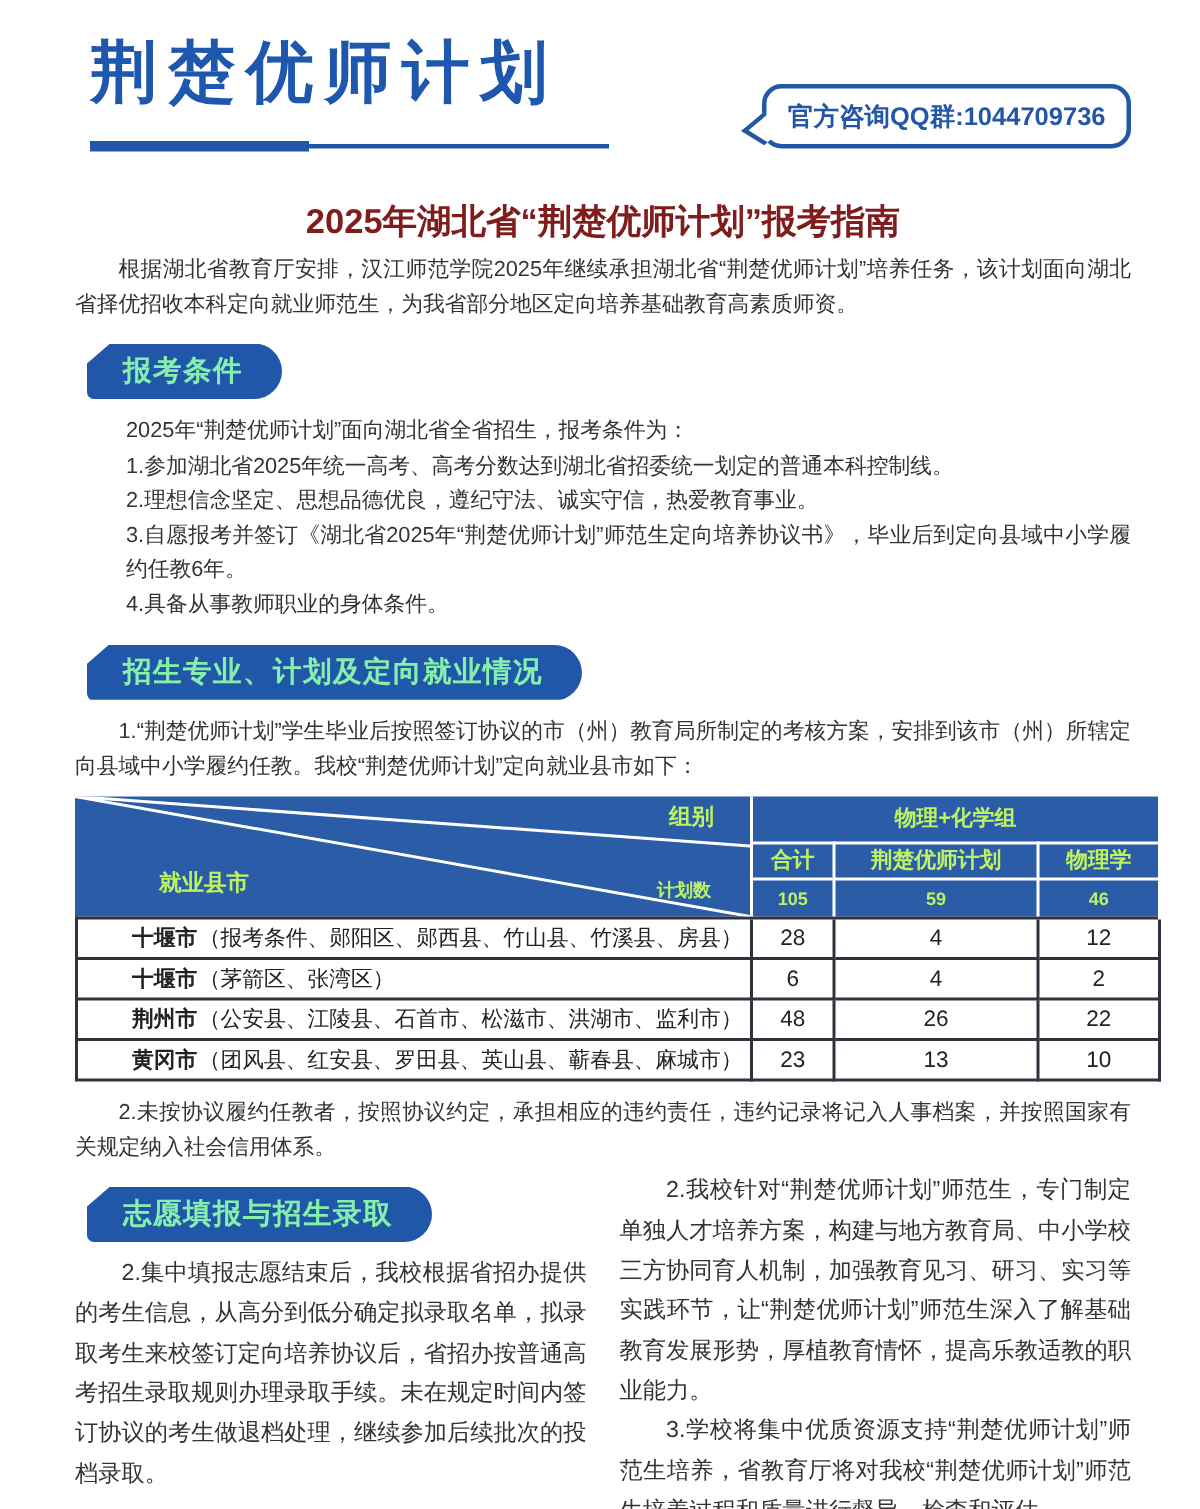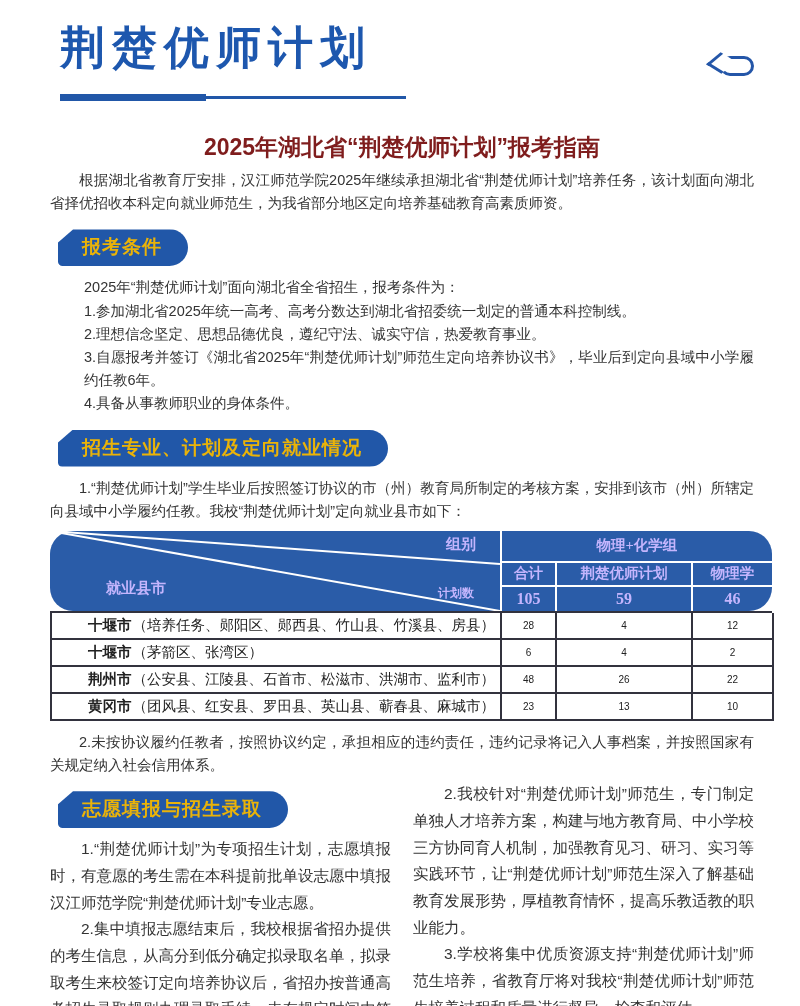--- a/index.html
+++ b/index.html
@@ -31,44 +31,44 @@
   .guide-title{
     margin:16px 0 6px 0;text-align:center;font-size:23px;font-weight:bold;color:#7f1d1d;
   }
   p.body{
     margin:0;font-size:14.5px;line-height:1.6;text-align:justify;color:#333;
   }
   .ind{text-indent:2em;}
   .block-ind{padding-left:34px;}
   
   .badge{
-    display:inline-block;background:#2157a8;color:#eab308;font-weight:bold;font-size:19px;
+    display:inline-block;background:#2157a8;color:#86efac;font-weight:bold;font-size:19px;
     padding:5px 26px 6px 24px;margin:14px 0 10px 8px;border-radius:5px 20px 20px 5px;
     clip-path:polygon(15px 0,100% 0,100% 100%,0 100%,0 13px);letter-spacing:1px;
   }
   
   .ptable{width:722px;margin:8px 0 10px 0;font-size:14.5px;}
   .t-head{
     display:grid;grid-template-columns:450px 55px 136px 81px;grid-template-rows:30px 24px 26px;
-    background:#2a5ca8;color:#c4b5fd;font-weight:bold;border-radius:23px;
+    background:#2a5ca8;color:#bef264;font-weight:bold;
   }
-  .t-head .hc{display:flex;align-items:center;justify-content:center;font-family:Liberation Serif, serif;}
+  .t-head .hc{display:flex;align-items:center;justify-content:center;}
   .bL{border-left:2px solid #fff;} .bT{border-top:2px solid #fff;}
   .corner{grid-row:1/4;grid-column:1;position:relative;}
   .corner svg{position:absolute;left:0;top:0;width:100%;height:100%;}
   .c-group{position:absolute;right:24px;top:4px;font-size:15px;}
   .c-plan{position:absolute;right:26px;bottom:9px;font-size:12px;}
   .c-county{position:absolute;left:56px;bottom:13px;font-size:15px;}
-  .t-total{font-size:16px;}
+  .t-total{font-size:12px;}
   .t-body{border-top:2px solid #32323e;border-left:2px solid #32323e;}
   .t-row{display:grid;grid-template-columns:450px 55px 136px 81px;}
   .t-cell{
     border-right:2px solid #32323e;border-bottom:2px solid #32323e;
     display:flex;align-items:center;justify-content:center;height:23px;padding:1px 0;
-    font-size:10px;color:#222;
+    font-size:15px;color:#222;
   }
   .t-cell.county{justify-content:flex-start;padding-left:36px;font-size:14.5px;}
   .t-cell .city{font-weight:bold;margin-right:1px;}
   
   .cols{display:flex;gap:22px;margin-top:4px;}
   .col{width:351px;}
   .col p.body{font-size:15.5px;line-height:1.72;}
   .col .badge{margin:10px 0 8px 8px;}
 </style>
 </head>
@@ -76,20 +76,21 @@
 
 <div class="page">
 
   <div class="hdr">
     <h1 class="brand">荆楚优师计划</h1>
     <div class="rule">
       <span class="rule-thick"></span>
       <span class="rule-thin"></span>
     </div>
     <div class="bubble">
+      <span>官方咨询QQ群:1044709736</span>
       <span class="bubble-tail"></span>
     </div>
   </div>
 
   <div class="guide-title">2025年湖北省“荆楚优师计划”报考指南</div>
 
   <p class="body ind">根据湖北省教育厅安排，汉江师范学院2025年继续承担湖北省“荆楚优师计划”培养任务，该计划面向湖北省择优招收本科定向就业师范生，为我省部分地区定向培养基础教育高素质师资。</p>
 
   <div><span class="badge">报考条件</span></div>
   <div class="block-ind">
@@ -119,21 +120,21 @@
       <div class="hc bL bT">荆楚优师计划</div>
       <div class="hc bL bT">物理学</div>
       <div class="hc bL bT t-total">105</div>
       <div class="hc bL bT t-total">59</div>
       <div class="hc bL bT t-total">46</div>
     </div>
     <div class="t-body">
       <div class="t-row">
         <div class="t-cell county">
             <span class="city">十堰市</span>
-            <span>（培养任务、郧阳区、郧西县、竹山县、竹溪县、房县）</span>
+            <span>（报考条件、郧阳区、郧西县、竹山县、竹溪县、房县）</span>
           </div>
         <div class="t-cell">28</div>
         <div class="t-cell">4</div>
         <div class="t-cell">12</div>
       </div>
       <div class="t-row">
         <div class="t-cell county">
             <span class="city">十堰市</span>
             <span>（茅箭区、张湾区）</span>
           </div>
@@ -160,21 +161,20 @@
         <div class="t-cell">10</div>
       </div>
     </div>
   </div>
 
   <p class="body ind">2.未按协议履约任教者，按照协议约定，承担相应的违约责任，违约记录将记入人事档案，并按照国家有关规定纳入社会信用体系。</p>
 
   <div class="cols">
     <div class="col">
       <div><span class="badge">志愿填报与招生录取</span></div>
-      <p class="body ind">1.“荆楚优师计划”为专项招生计划，志愿填报时，有意愿的考生需在本科提前批单设志愿中填报汉江师范学院“荆楚优师计划”专业志愿。</p>
       <p class="body ind">2.集中填报志愿结束后，我校根据省招办提供的考生信息，从高分到低分确定拟录取名单，拟录取考生来校签订定向培养协议后，省招办按普通高考招生录取规则办理录取手续。未在规定时间内签订协议的考生做退档处理，继续参加后续批次的投档录取。</p>
 
     </div>
     <div class="col">
       <p class="body ind">2.我校针对“荆楚优师计划”师范生，专门制定单独人才培养方案，构建与地方教育局、中小学校三方协同育人机制，加强教育见习、研习、实习等实践环节，让“荆楚优师计划”师范生深入了解基础教育发展形势，厚植教育情怀，提高乐教适教的职业能力。</p>
       <p class="body ind">3.学校将集中优质资源支持“荆楚优师计划”师范生培养，省教育厅将对我校“荆楚优师计划”师范生培养过程和质量进行督导、检查和评估。</p>
 
     </div>
   </div>
 

